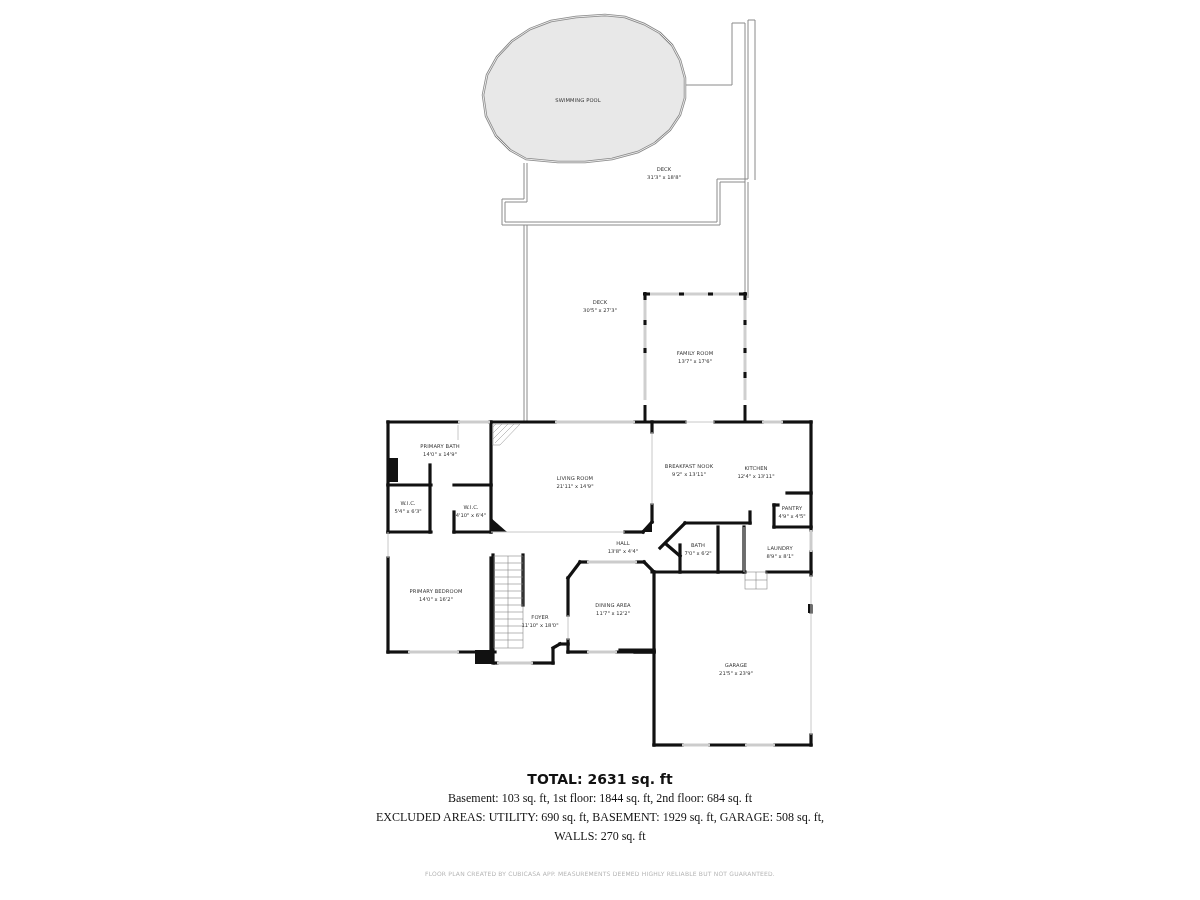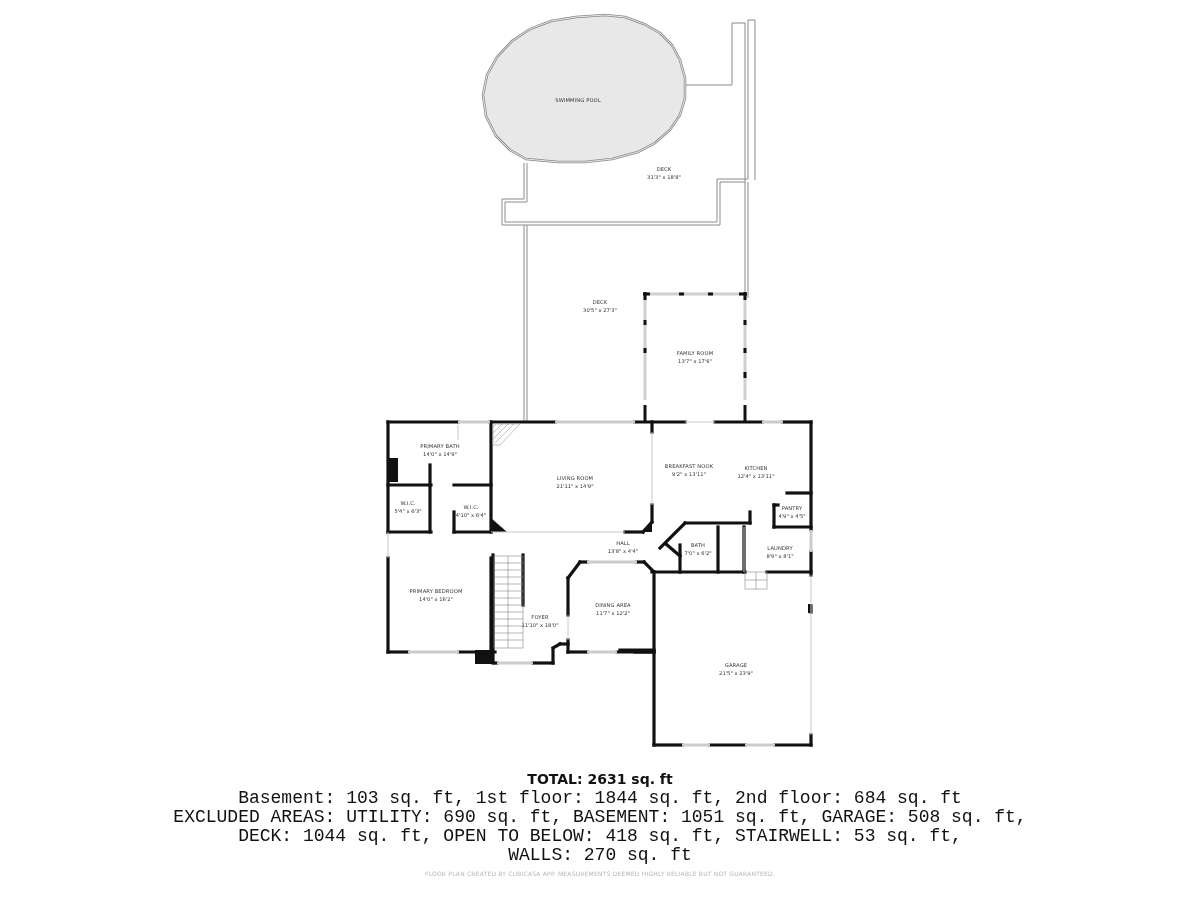--- a/index.html
+++ b/index.html
@@ -2,21 +2,21 @@
 <html><head>
 <meta charset="utf-8">
 <style>
   html, body { margin: 0; padding: 0; background: #ffffff; }
   body { width: 1200px; height: 900px; position: relative; overflow: hidden; font-family: "DejaVu Sans", "Liberation Sans", sans-serif; }
   #plan { position: absolute; left: 0; top: 0; width: 1200px; height: 760px; }
   .room-label { font-family: "DejaVu Sans", sans-serif; font-size: 5.2px; fill: #333; text-anchor: middle; letter-spacing: 0.1px; }
   .room-dim { font-family: "DejaVu Sans", sans-serif; font-size: 5.2px; fill: #333; text-anchor: middle; }
   #summary { position: absolute; left: 0; top: 770px; width: 1200px; text-align: center; color: #111; }
   #summary .total { font-family: "DejaVu Sans", sans-serif; font-weight: bold; font-size: 14px; line-height: 19px; }
-  #summary .line { font-family: Liberation Mono, monospace; font-size: 18px; line-height: 19px; }
+  #summary .line { font-family: Liberation Serif, serif; font-size: 12px; line-height: 19px; }
   #footer-note { position: absolute; left: 0; top: 870px; width: 1200px; text-align: center; font-family: "DejaVu Sans", sans-serif; font-size: 6px; color: #b5b5b5; letter-spacing: 0.2px; }
 </style>
 </head>
 <body>
 
 <svg id="plan" viewBox="0 0 1200 760" xmlns="http://www.w3.org/2000/svg">
 
   <g fill="none" stroke="#8a8a8a" stroke-width="1">
 
     <path d="M 524 163 L 524 199 L 502 199 L 502 225 L 720 225 L 720 182 L 745 182 L 745 23 L 732 23 L 732 85 L 668 85"></path>
@@ -245,18 +245,17 @@
   <text class="room-label" x="613" y="607">DINING AREA</text>
   <text class="room-dim" x="613" y="615">11'7" x 12'2"</text>
 
   <text class="room-label" x="736" y="667">GARAGE</text>
   <text class="room-dim" x="736" y="675">21'5" x 23'9"</text>
 </svg>
 
 <div id="summary">
   <div class="total">TOTAL: 2631 sq. ft</div>
   <div class="line">Basement: 103 sq. ft, 1st floor: 1844 sq. ft, 2nd floor: 684 sq. ft</div>
-  <div class="line">EXCLUDED AREAS: UTILITY: 690 sq. ft, BASEMENT: 1051 sq. ft, GARAGE: 508 sq. ft,</div>
-  <div class="line">DECK: 1044 sq. ft, OPEN TO BELOW: 418 sq. ft, STAIRWELL: 53 sq. ft,</div>
+  <div class="line">EXCLUDED AREAS: UTILITY: 690 sq. ft, BASEMENT: 1929 sq. ft, GARAGE: 508 sq. ft,</div>
   <div class="line">WALLS: 270 sq. ft</div>
 </div>
 
 <div id="footer-note">FLOOR PLAN CREATED BY CUBICASA APP. MEASUREMENTS DEEMED HIGHLY RELIABLE BUT NOT GUARANTEED.</div>
 
 </body></html>

